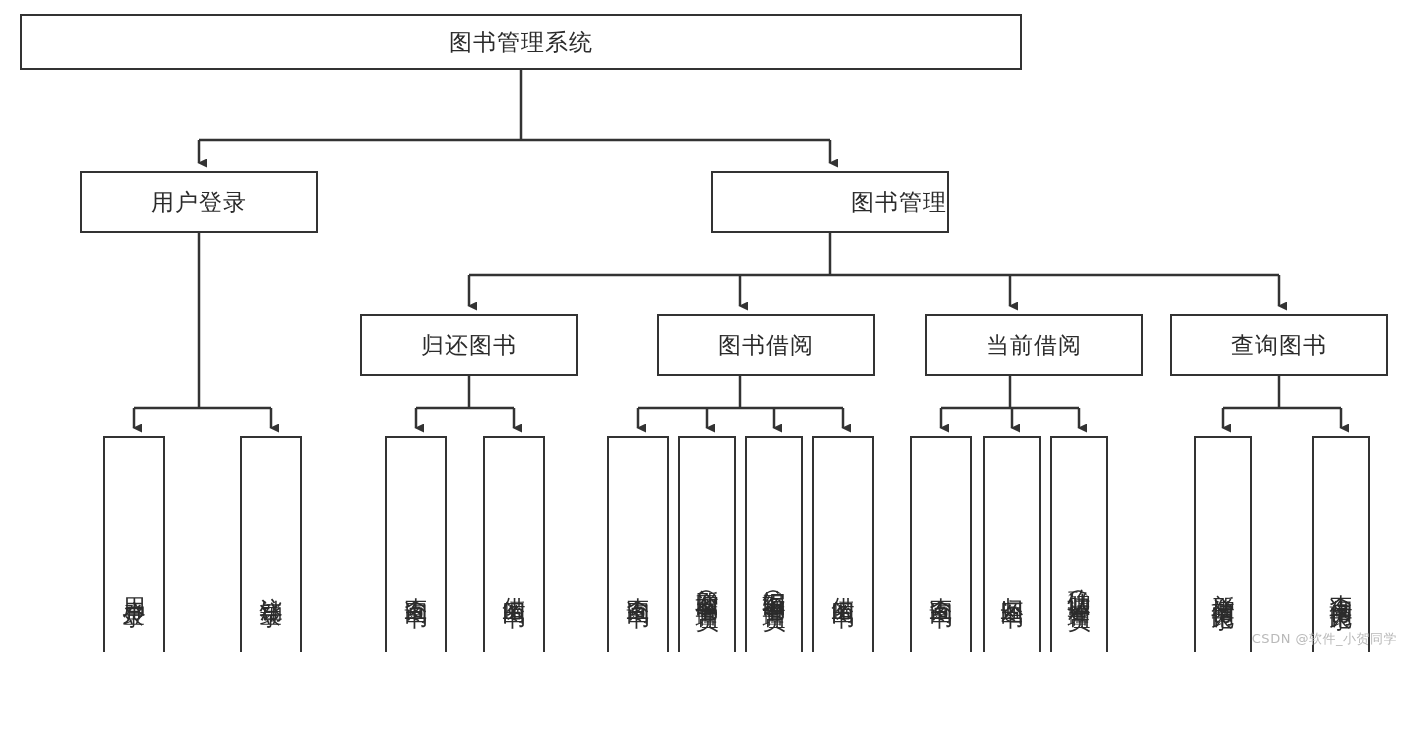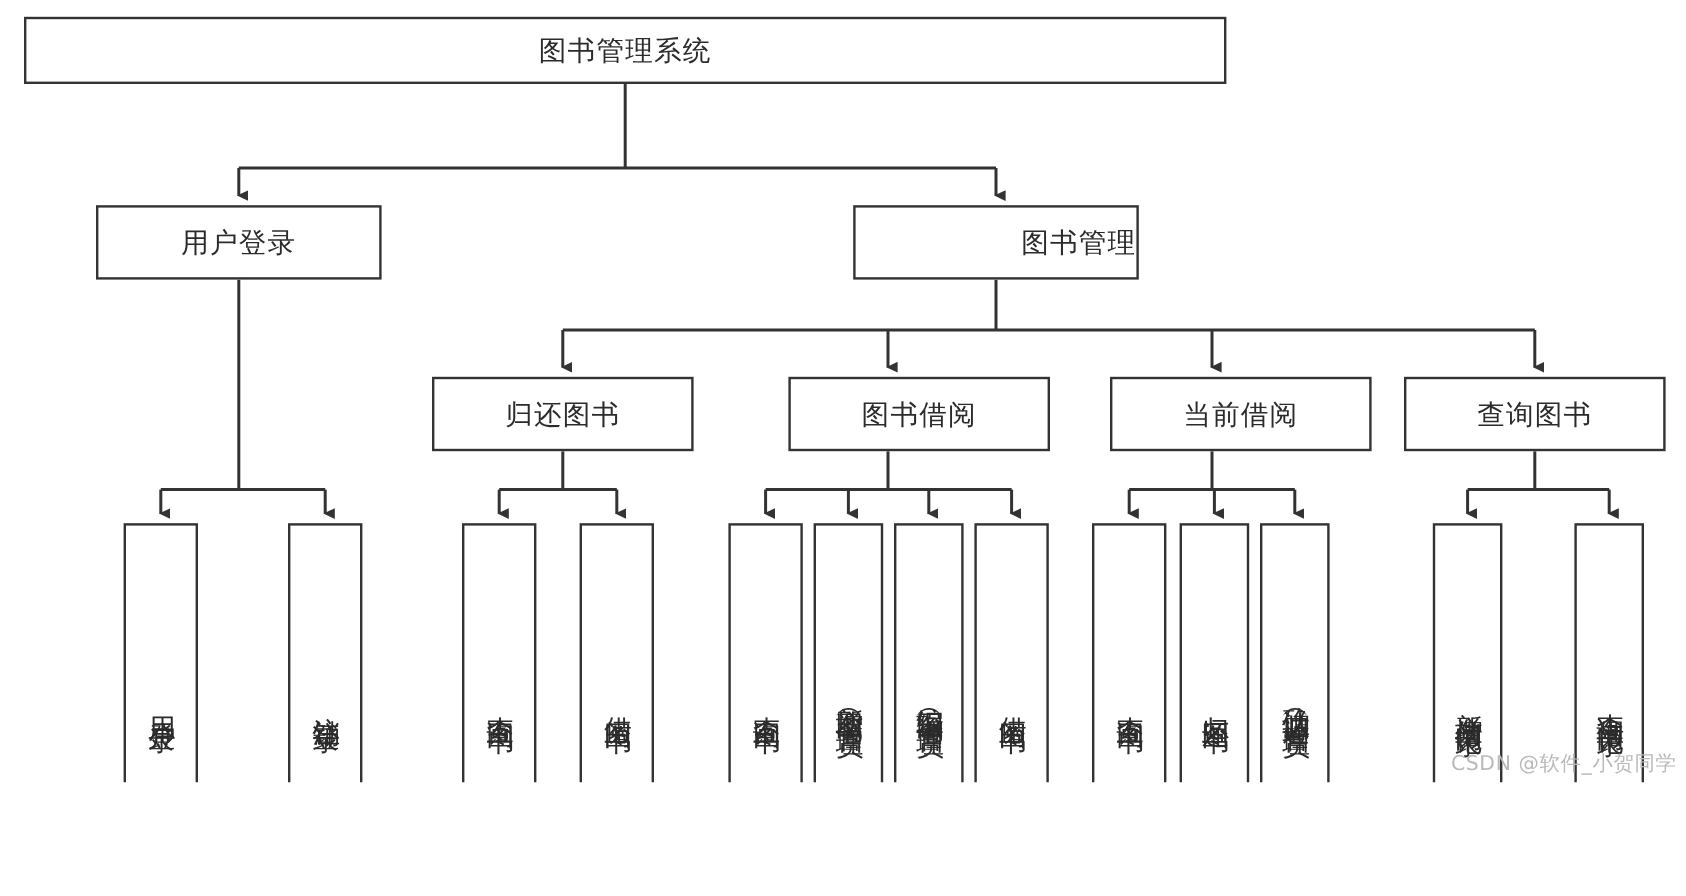--- a/index.html
+++ b/index.html
@@ -48,21 +48,21 @@
   }
   .node.vert .label {
     writing-mode: vertical-rl;
     text-orientation: upright;
     white-space: nowrap;
   }
   .watermark {
     position: absolute;
     right: 8px;
     bottom: 4px;
-    font-size: 17px;
+    font-size: 13px;
     color: #b9b9b9;
     font-family: "DejaVu Sans", "Liberation Sans", sans-serif;
     white-space: nowrap;
     letter-spacing: 0.5px;
   }
 </style>
 </head>
 <body>
 
 <div id="canvas">

